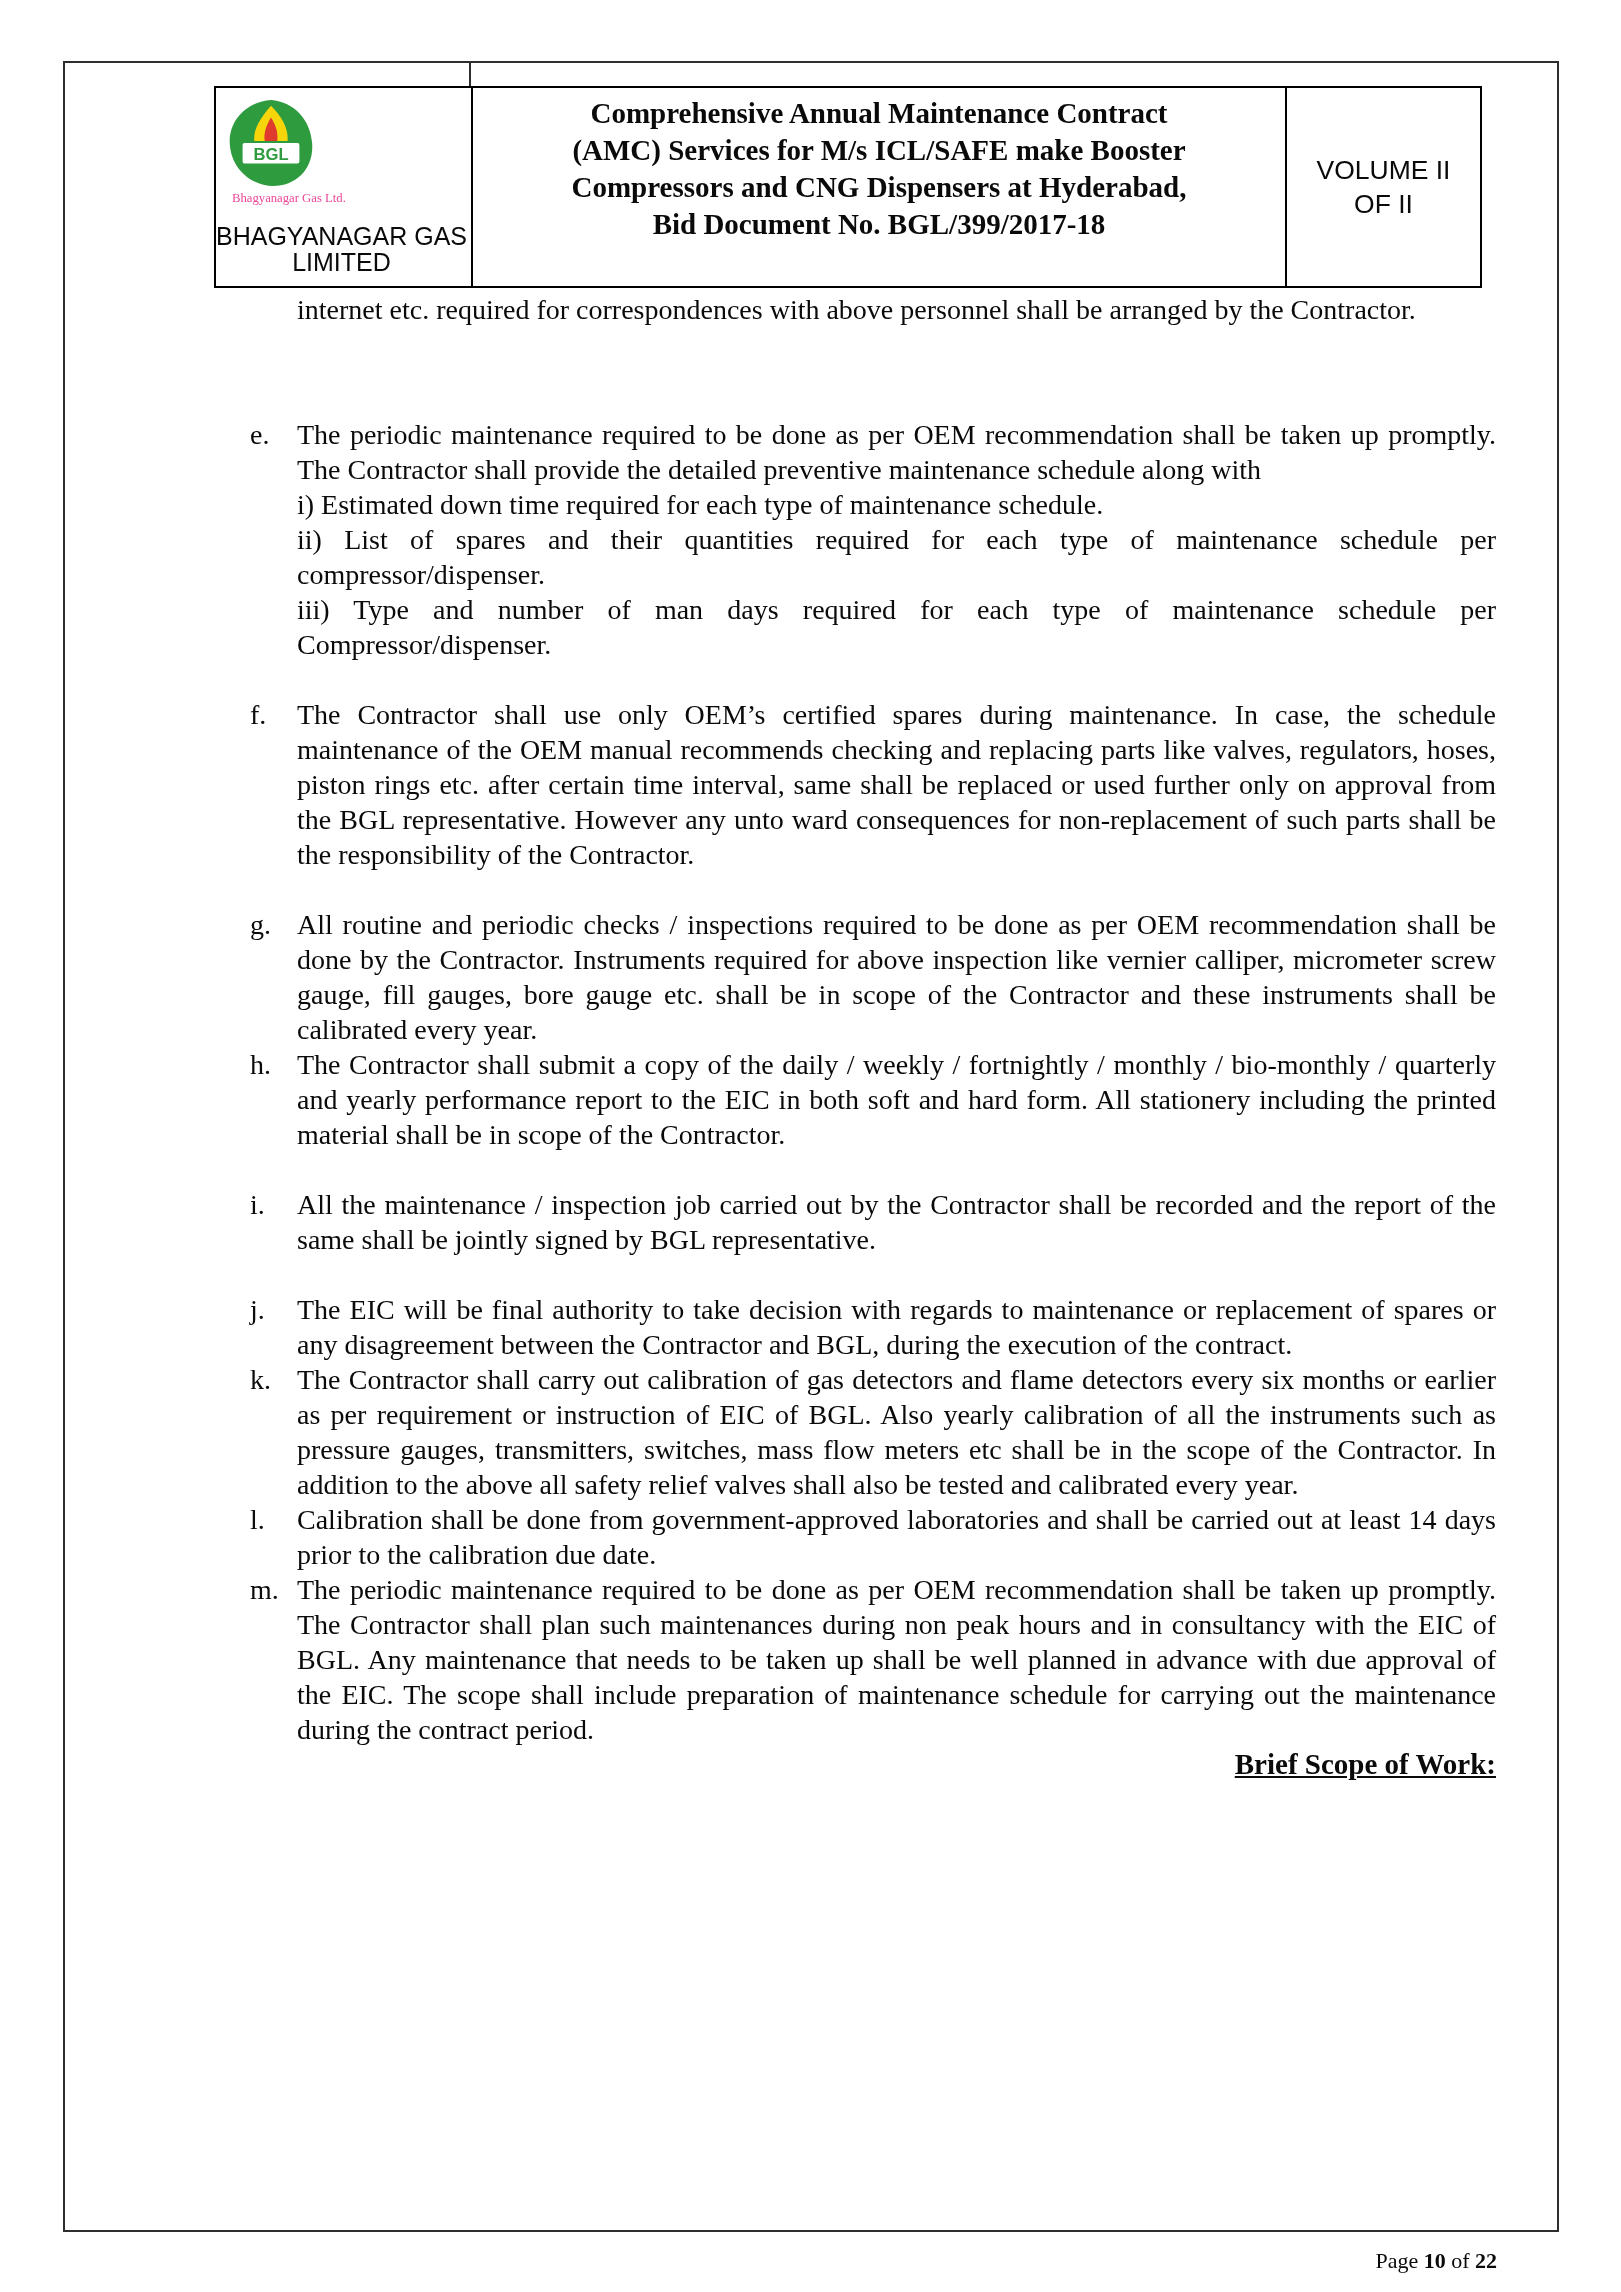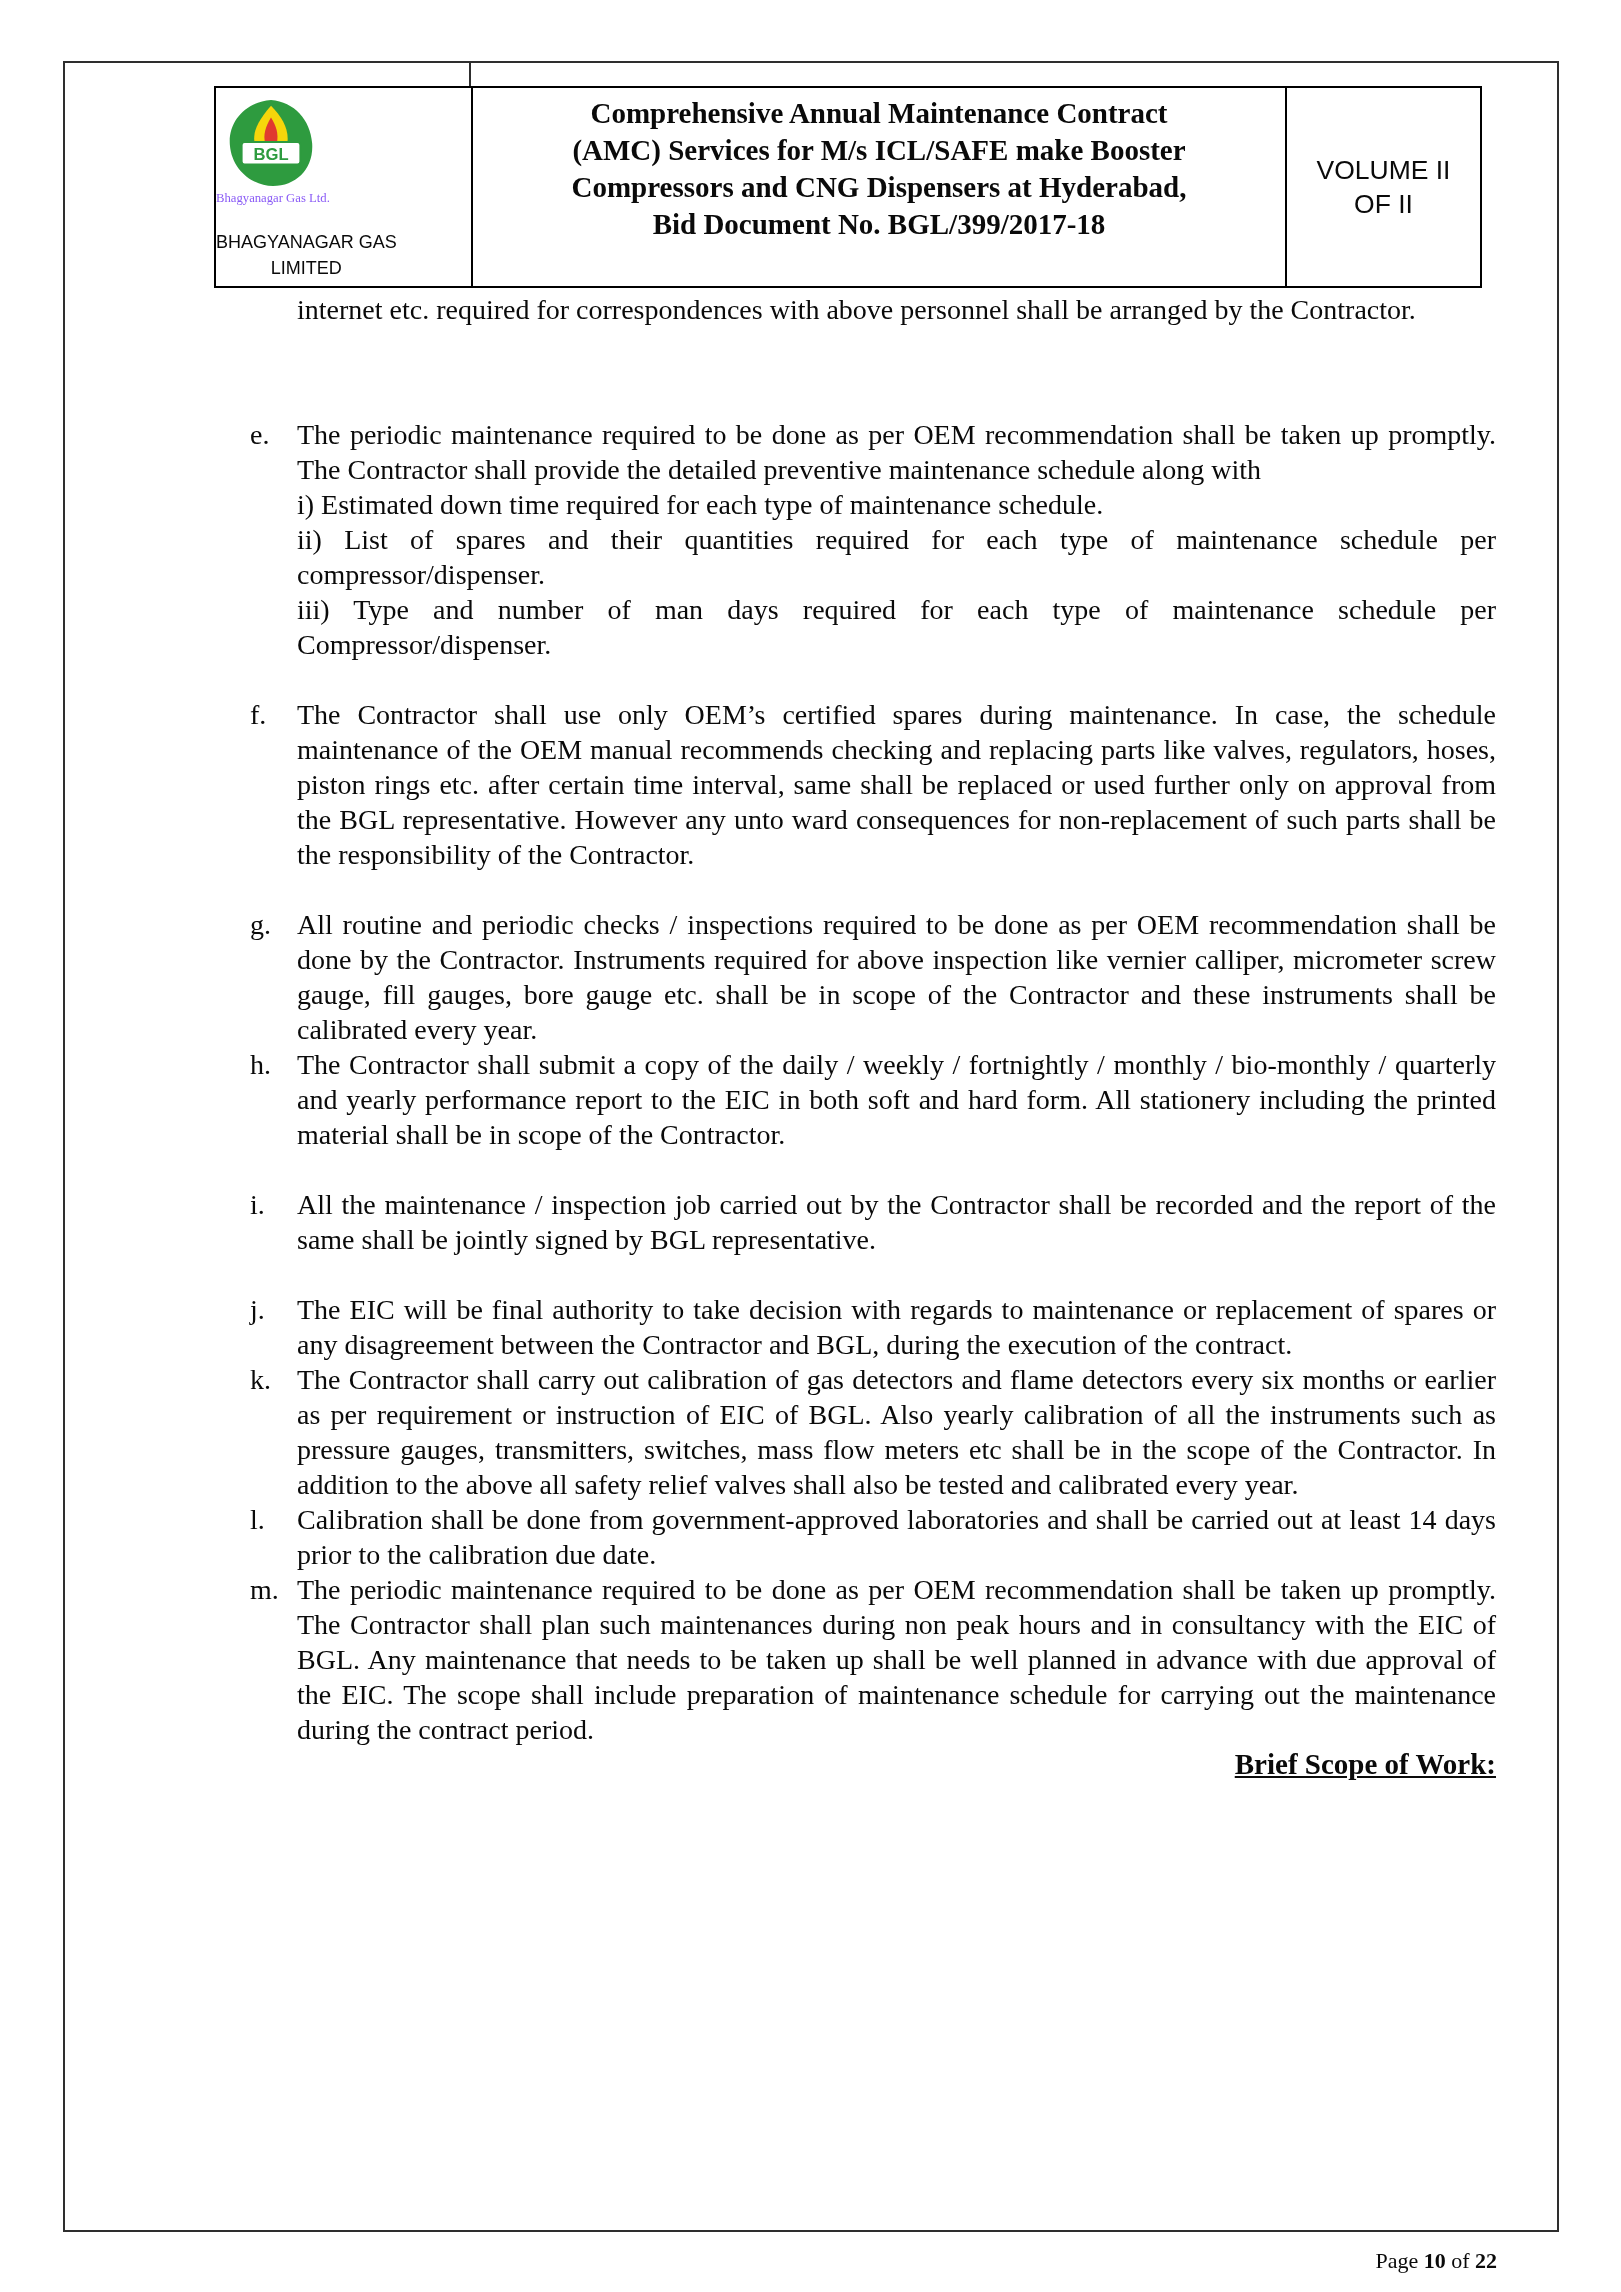--- a/index.html
+++ b/index.html
@@ -27,24 +27,24 @@
     width:814px; height:100%; border-right:2px solid #000;
     text-align:center; padding-top:6.9px;
   }
   .volume-cell {
     flex:1; height:100%; display:flex; align-items:center; justify-content:center;
     text-align:center;
     border-radius:13px;
   }
   .title-line, .bid-line { font-weight:bold; font-size:29px; line-height:37px; }
   .volume-text { font-family:"Liberation Sans", sans-serif; font-size:26.5px; line-height:34px; }
-  .logo-caption { color:#8b5cf6; font-size:12.7px; line-height:15.7px; margin-top:1px; }
+  .logo-caption { color:#ec4899; font-size:12.7px; line-height:15.7px; margin-top:1px;padding-left:16px; }
   .org-name {
-    font-family:"Liberation Sans", sans-serif; font-size:18px; line-height:26.5px;
-    text-align:center; margin-top:22px;
+    font-family:"Liberation Sans", sans-serif; font-size:25px; line-height:26.5px;
+    text-align:center; margin-top:16px;
   }
   .body-text {
     position:absolute; left:196px; top:292px; width:1300px;
     font-size:28px; line-height:35px; text-align:justify;
   }
   .body-text p { margin:0; }
   .intro { padding-left:101px; }
   .li { position:relative; padding-left:101px; }
   .li .label { position:absolute; left:54px; top:0; }
   .gap { margin-top:35px; }

